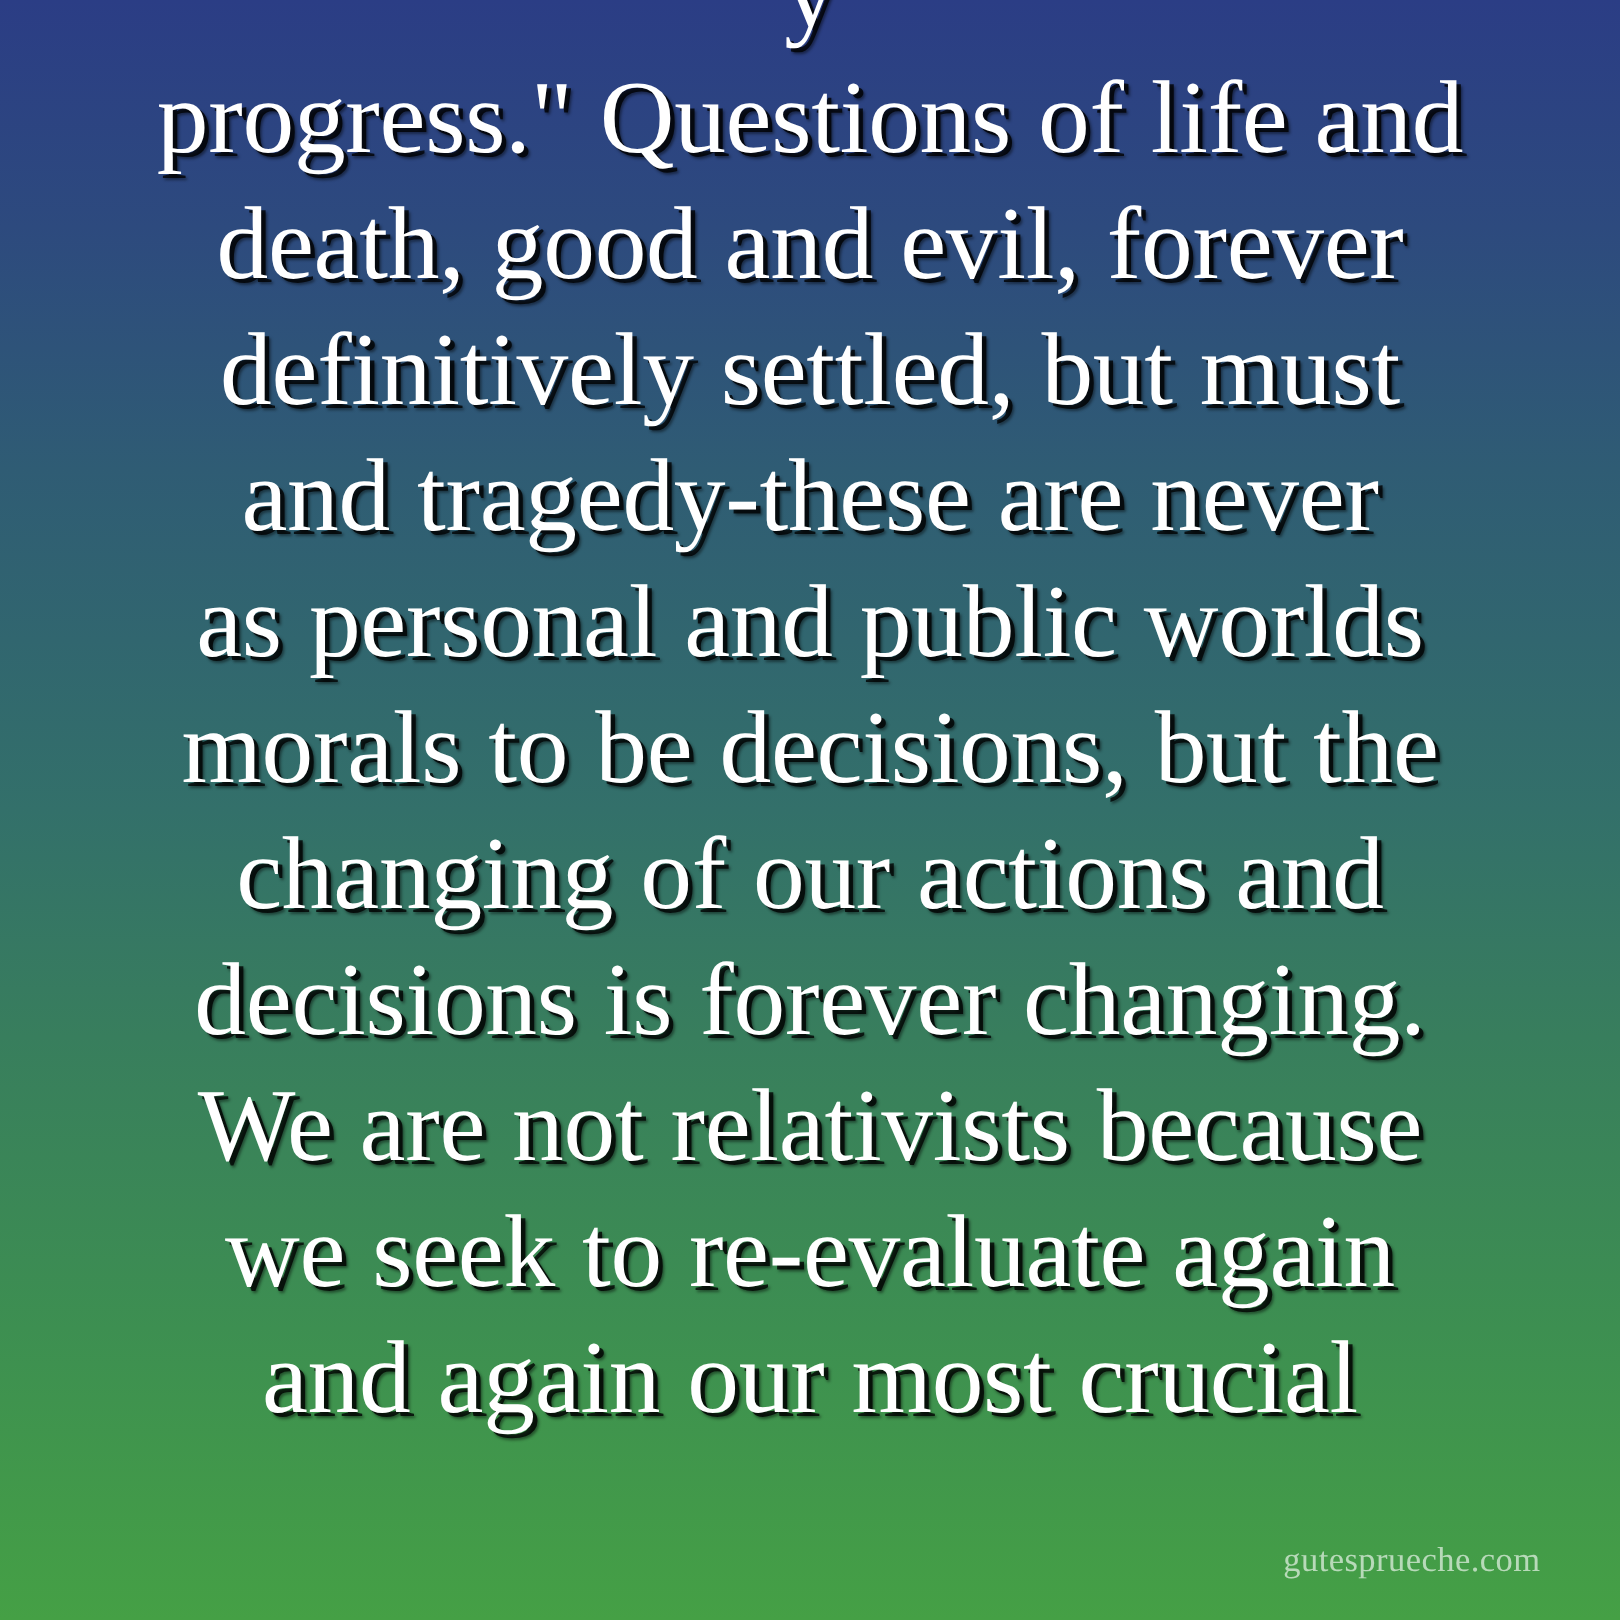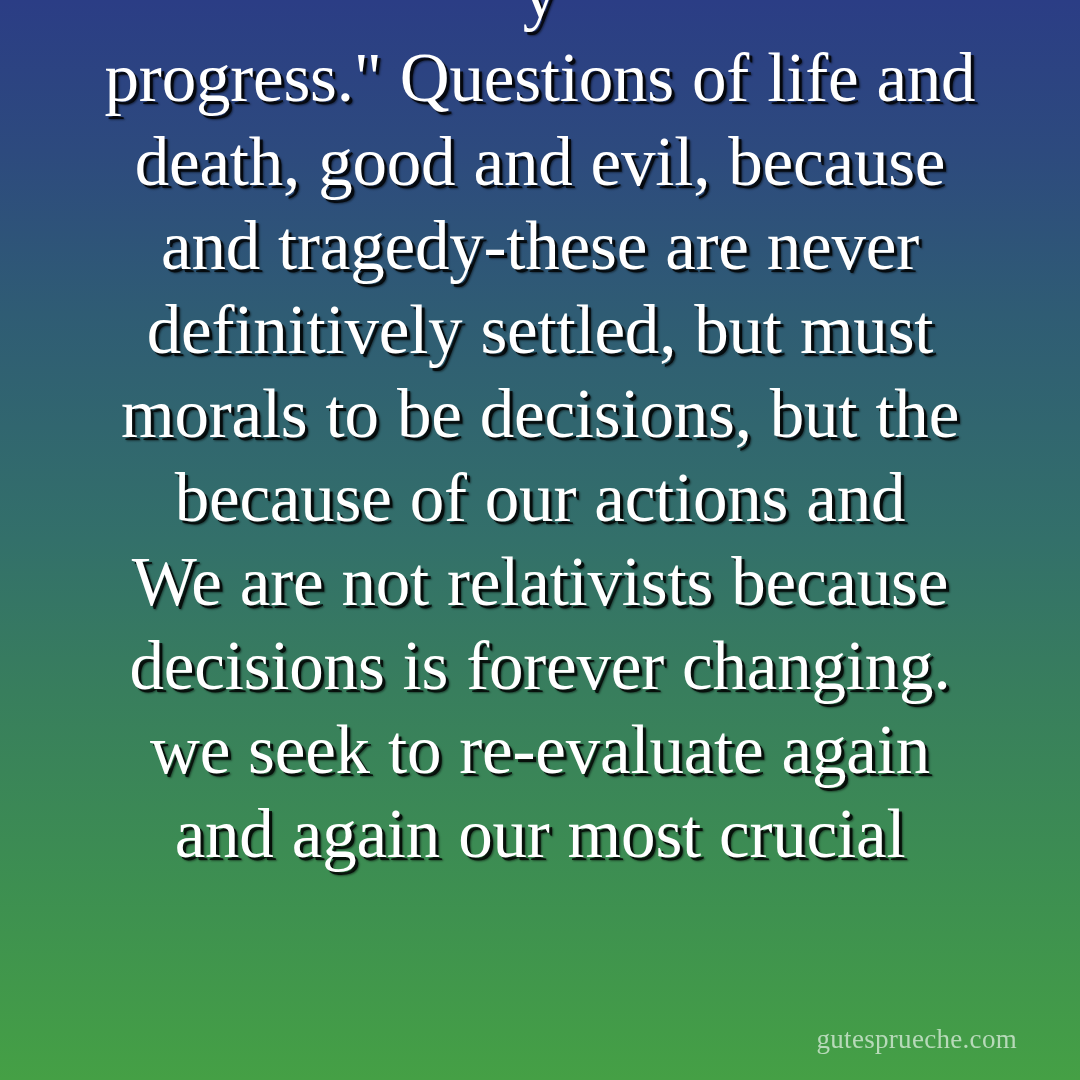--- a/index.html
+++ b/index.html
@@ -43,47 +43,48 @@
 
   .quote-line {
     display: block;
     white-space: nowrap;
     height: 84px;
   }
 
   
   #watermark {
     position: absolute;
-    right: 63px;
+    right: 53px;
     bottom: 24px;
     font-family: "Liberation Serif", "DejaVu Serif", serif;
-    font-size: 27px;
+    font-size: 23px;
     line-height: 33px;
     letter-spacing: 0.3px;
     color: rgba(255,255,255,0.62);
     text-shadow: none;
     pointer-events: none;
     white-space: nowrap;
   }
 </style>
 </head>
 <body>
 
 <div id="quote-card">
 
   <div id="quote-text">
     <span class="quote-line">y</span>
     <span class="quote-line">progress." Questions of life and</span>
-    <span class="quote-line">death, good and evil, because</span>
+    <span class="quote-line">death, good and evil, forever</span>
+    <span class="quote-line">definitively settled, but must</span>
     <span class="quote-line">and tragedy-these are never</span>
-    <span class="quote-line">definitively settled, but must</span>
+    <span class="quote-line">as personal and public worlds</span>
     <span class="quote-line">morals to be decisions, but the</span>
-    <span class="quote-line">because of our actions and</span>
+    <span class="quote-line">changing of our actions and</span>
+    <span class="quote-line">decisions is forever changing.</span>
     <span class="quote-line">We are not relativists because</span>
-    <span class="quote-line">decisions is forever changing.</span>
     <span class="quote-line">we seek to re-evaluate again</span>
     <span class="quote-line">and again our most crucial</span>
 
   </div>
 
   <div id="watermark">gutesprueche.com</div>
 
 </div>
 
 </body></html>

